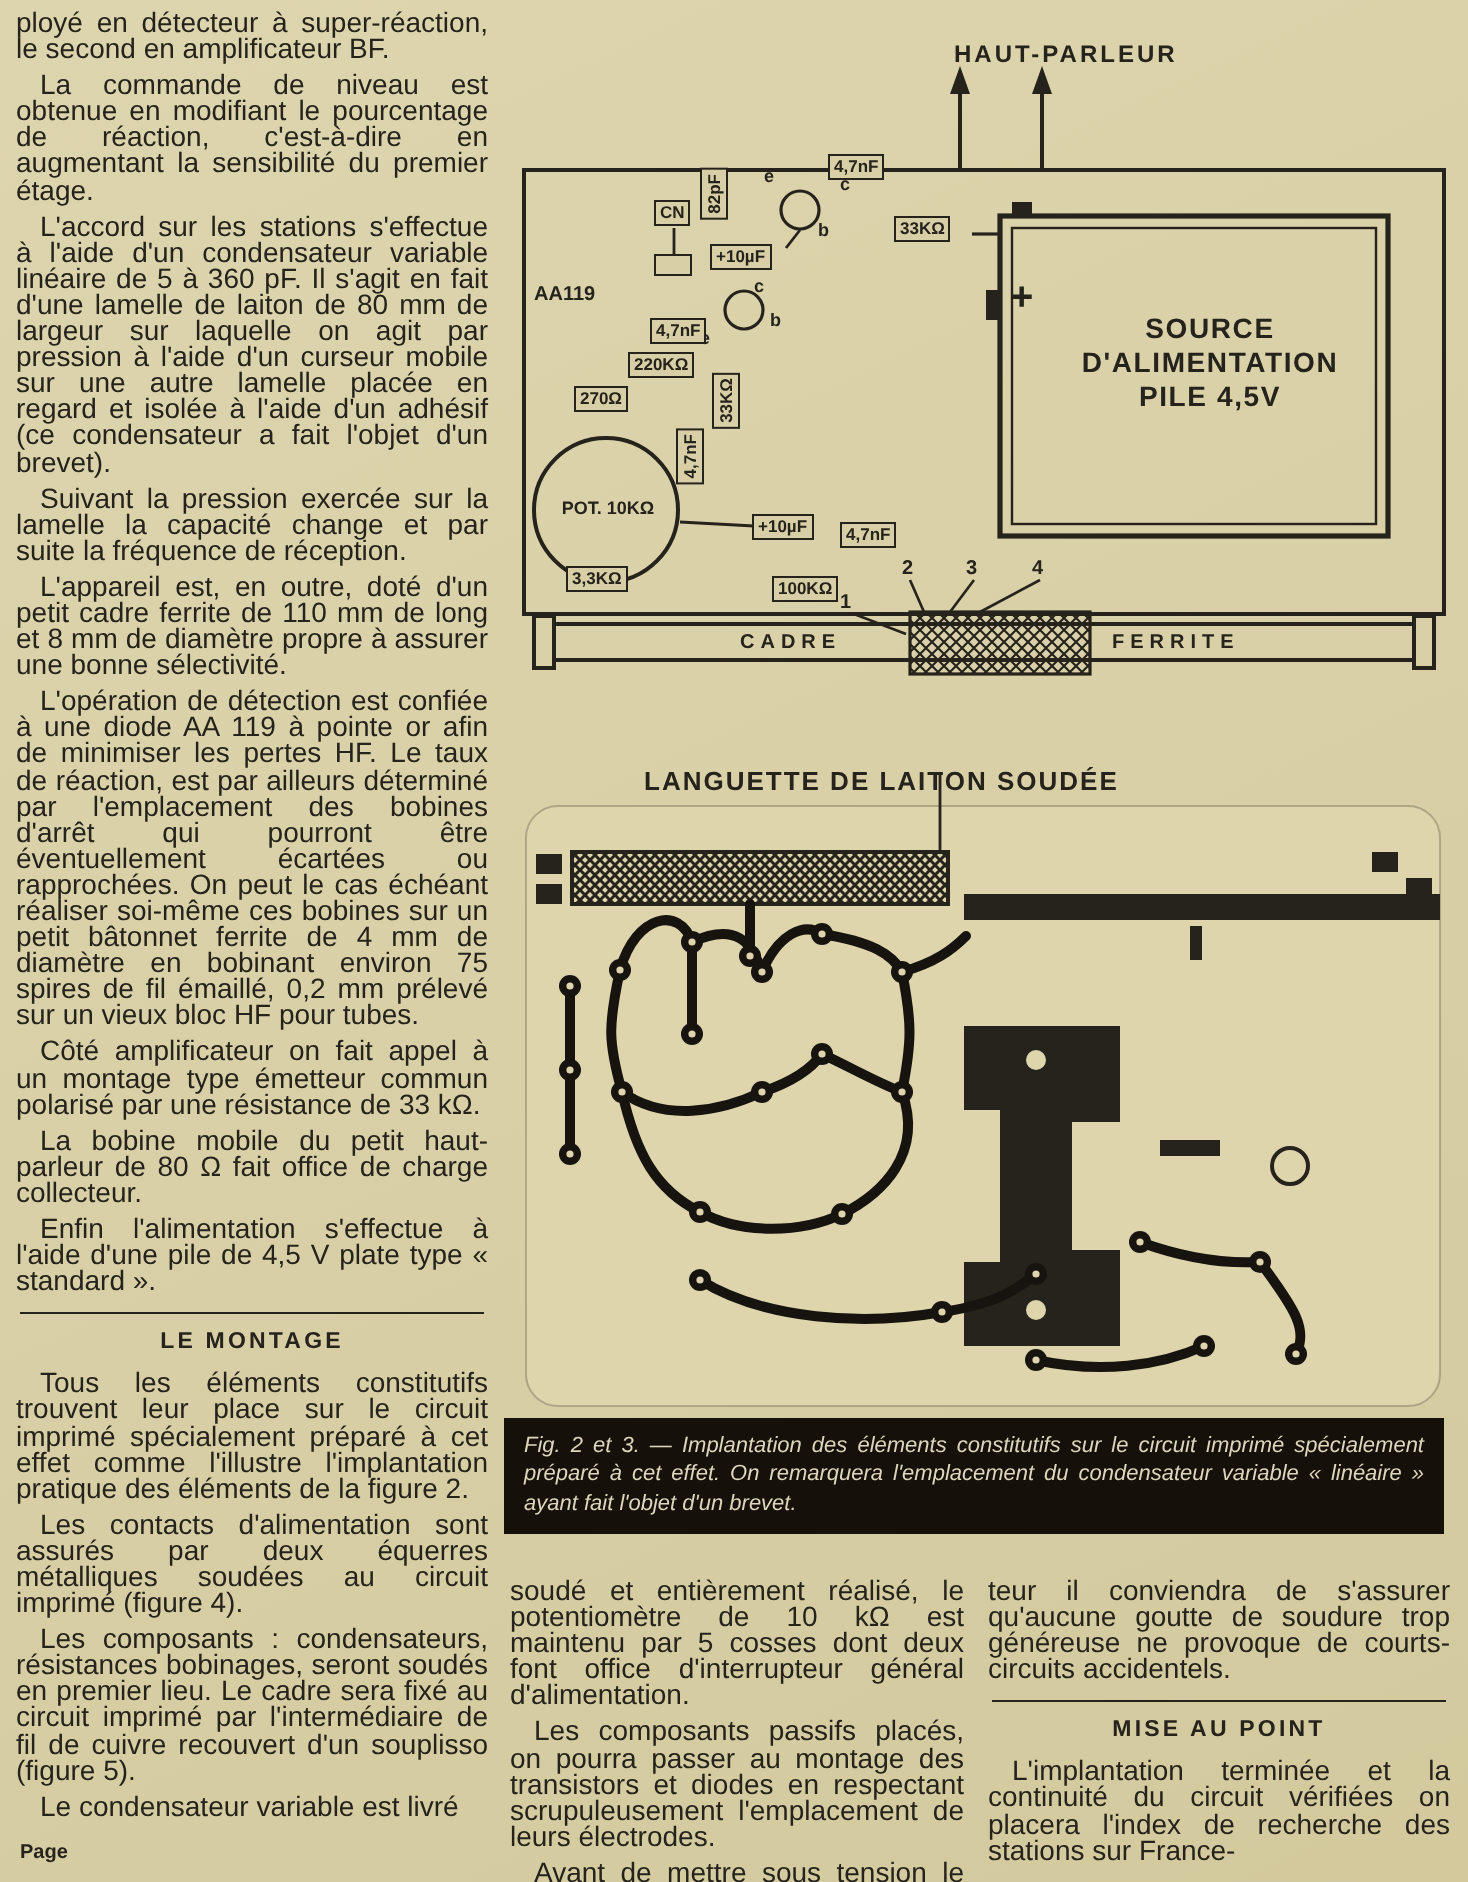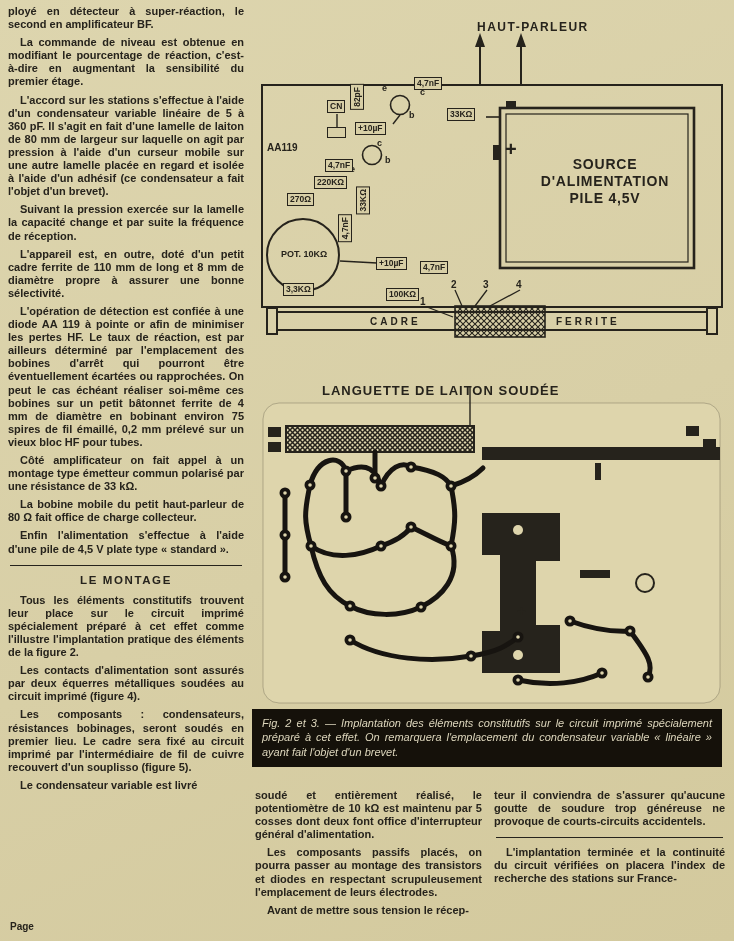--- a/index.html
+++ b/index.html
@@ -7,21 +7,21 @@
   body { font-family:"Liberation Sans", sans-serif; }
   .page {
     position:relative; width:734px; height:941px; overflow:hidden;
     background:linear-gradient(155deg,#ddd5ae 0%, #d8cfa6 55%, #d3c99d 100%);
     color:#26231c;
   }
   
   .left-col  { position:absolute; left:8px;  top:5px;  width:236px; }
   .col-mid   { position:absolute; left:255px; top:789px; width:227px; }
   .col-right { position:absolute; left:494px; top:789px; width:231px; }
-  .para { font-size:11px; line-height:13.1px; text-align:justify; margin-bottom:5px; text-indent:12px;font-weight:bold; }
+  .para { font-size:14px; line-height:13.1px; text-align:justify; margin-bottom:5px; text-indent:12px; }
   .noind { text-indent:0; }
   .rule { border-top:1.6px solid #26231c; margin:9px 2px 8px; }
   .sec-head { font-size:11.5px; font-weight:bold; letter-spacing:1.6px; text-align:center; margin-bottom:8px; }
   
   .overlay { position:absolute; inset:0; }
   .lbl { position:absolute; font-weight:bold; white-space:nowrap; color:#26231c; }
   .boxed { border:1.2px solid #26231c; background:#d8cfa6; font-size:8.5px; line-height:11px; padding:0 2px; }
   .vboxed { border:1.2px solid #26231c; background:#d8cfa6; font-size:8.5px; font-weight:bold;
             writing-mode:vertical-rl; transform:rotate(180deg); padding:2px 0; line-height:12px; }
   .pin { font-size:10px; }
@@ -275,20 +275,21 @@
 
   <div class="col-mid">
     <p class="para noind">soudé et entièrement réalisé, le potentiomètre de 10 kΩ est maintenu par 5 cosses dont deux font office d'interrupteur général d'alimentation.</p>
     <p class="para">Les composants passifs placés, on pourra passer au montage des transistors et diodes en respectant scrupuleusement l'emplacement de leurs électrodes.</p>
     <p class="para">Avant de mettre sous tension le récep-</p>
   </div>
 
   <div class="col-right">
     <p class="para noind">teur il conviendra de s'assurer qu'aucune goutte de soudure trop généreuse ne provoque de courts-circuits accidentels.</p>
     <div class="rule"></div>
+    <div class="sec-head">MISE AU POINT</div>
     <p class="para">L'implantation terminée et la continuité du circuit vérifiées on placera l'index de recherche des stations sur France-</p>
   </div>
 
   <div class="footer">
     <span>Page</span>
     <span>60</span>
     <span class="star">★</span>
     <span>N°</span>
     <span>1443</span>
   </div>

